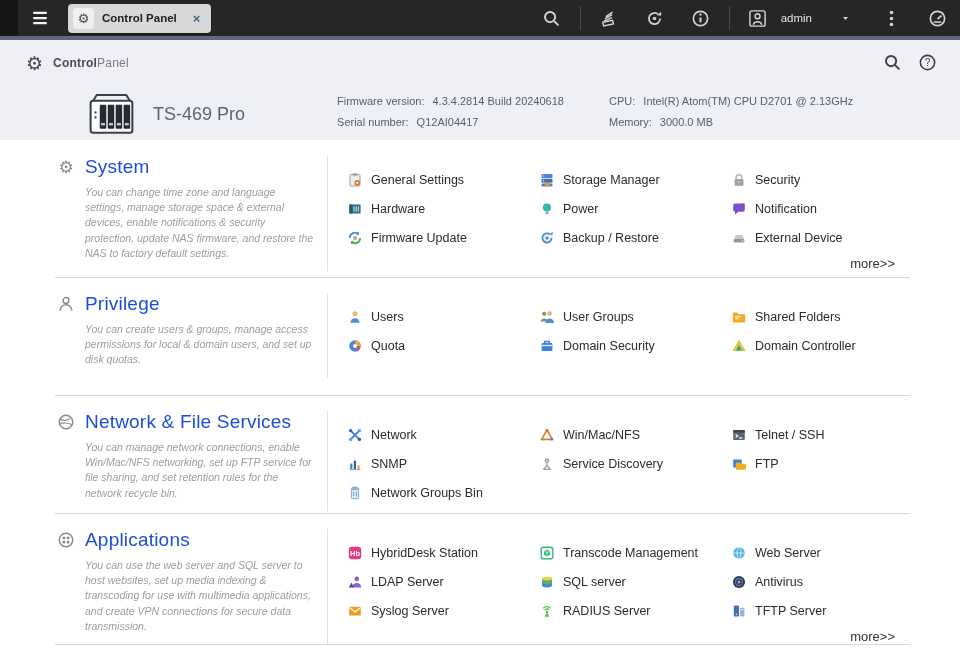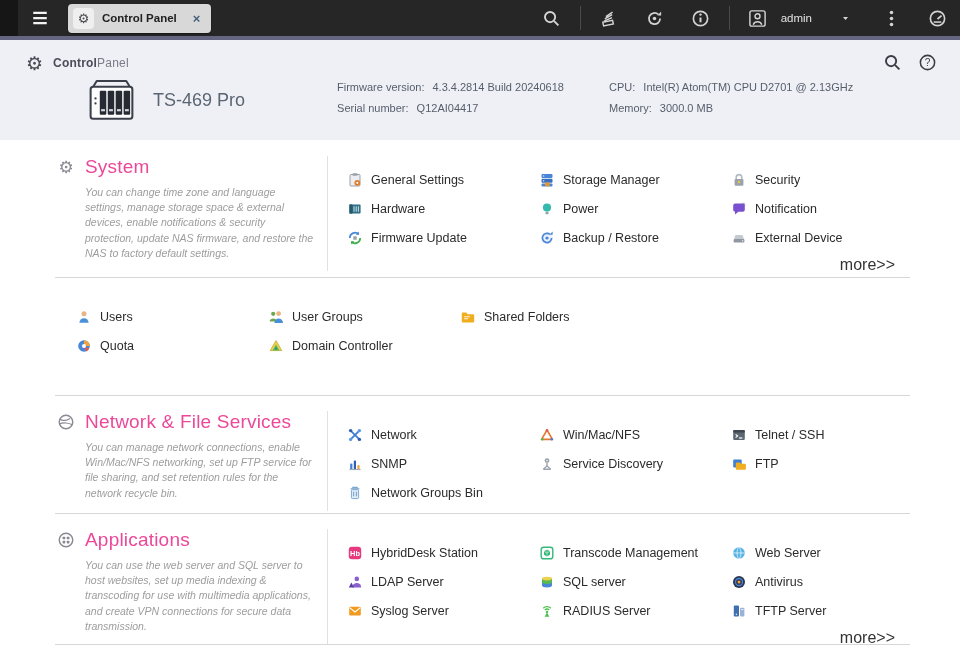--- a/index.html
+++ b/index.html
@@ -34,48 +34,48 @@
   
   .header { height:100px; background:#eef0f6; }
   .header-top { display:flex; align-items:center; padding:13px 22px 0 26px; }
   .app-gear { font-size:19px; color:#4a4a55; margin-right:10px; line-height:1; }
   .app-title { font-size:12px; color:#4c4c58; letter-spacing:.2px; }
   .app-title b { font-weight:bold; }
   .app-title span.light { font-weight:normal; color:#7b7b85; }
   .header-icons { margin-left:auto; display:flex; gap:15px; color:#3c3c46; }
   .hd-icon { width:20px; height:20px; cursor:pointer; }
   .hd-icon svg { width:19px; height:19px; }
-  .device-row { display:flex; align-items:center; padding-left:84px; margin-top:4px;text-align:center; }
+  .device-row { display:flex; align-items:center; padding-left:84px; margin-top:18px;text-align:center; }
   .nas { width:55px; height:46px; flex-shrink:0; }
   .model { font-size:18px; color:#5b6571; margin-left:14px; white-space:nowrap; }
   .info-grid { display:flex; margin-left:92px; margin-top:-6px; }
   .info-col { display:flex; flex-direction:column; gap:9px; font-size:11px; color:#565e6b; }
   .info-col.c1 { width:272px; }
   .info-cell { display:flex; white-space:nowrap; }
   .info-label { margin-right:8px; }
   
   .panel { display:flex; padding:15px 50px 0 57px; }
   .panel.system { height:137px; padding-top:16px; }
   .panel.privilege { height:117px; }
   .panel.network { height:117px; }
   .panel.applications { height:130px; }
   .sec-left { width:271px; flex-shrink:0; border-right:1px solid #e1e1e5; padding-right:14px; align-self:flex-start; padding-bottom:10px; }
   .sec-title-row { display:flex; align-items:center; gap:10px; }
   .sec-icon { width:18px; height:18px; color:#8a8a94; display:flex; align-items:center; justify-content:center; }
   .sec-icon svg { width:18px; height:18px; }
   .sec-icon.glyph { font-size:17px; line-height:1; }
-  h2.sec-title { font-size:19px; font-weight:400; color:#ec4899; margin:0; letter-spacing:.2px; }
+  h2.sec-title { font-size:19px; font-weight:400; color:#1d4ed8; margin:0; letter-spacing:.2px; }
   .sec-desc { margin:7px 0 0 28px; font-size:10.5px; line-height:1.45; color:#9d9d9d; width:232px;font-style:italic; }
   .sec-right { flex:1; padding-left:19px; padding-top:9px; }
   .grid { display:grid; grid-template-columns:192px 192px 1fr; grid-auto-rows:29px; align-items:center; }
   .item { display:flex; align-items:center; gap:8px; cursor:pointer; }
   .ic { width:16px; height:16px; flex-shrink:0; display:inline-flex; }
   .ic svg { width:16px; height:16px; }
   .item-label { font-size:12.5px; color:#2b2b2b; white-space:nowrap; }
-  .more { display:block; text-align:right; font-size:16px; color:#333; margin-top:4px; padding-right:15px; cursor:pointer; text-decoration:none; }
+  .more { display:block; text-align:right; font-size:13px; color:#333; margin-top:4px; padding-right:15px; cursor:pointer; text-decoration:none; }
   hr.sec-div { border:none; border-top:1px solid #d8d8d8; margin:0 50px 0 55px; }
 </style>
 </head>
 <body>
 
 <div class="topbar">
   <div class="tb-strip"></div>
   <button class="hamburger">
       <svg viewBox="0 0 16 16">
         <path d="M2 3.5h12M2 8h12M2 12.5h12" stroke="currentColor" stroke-width="2"></path>
@@ -313,20 +313,32 @@
           </span>
           <span class="item-label">External Device</span>
         </div>
     </div>
     <a class="more">more&gt;&gt;</a>
   </div>
 </section>
 <hr class="sec-div">
 
 <section class="panel privilege">
+  <div class="sec-left">
+    <div class="sec-title-row">
+      <span class="sec-icon">
+          <svg viewBox="0 0 16 16" aria-hidden="true">
+            <circle cx="8" cy="4.9" r="2.6" fill="none" stroke="#8a8a94" stroke-width="1.3"></circle>
+            <path d="M2.8 13.9a5.2 5.2 0 0 1 10.4 0" fill="none" stroke="#8a8a94" stroke-width="1.3"></path>
+          </svg>
+        </span>
+      <h2 class="sec-title">Privilege</h2>
+    </div>
+    <p class="sec-desc">You can create users &amp; groups, manage access permissions for local &amp; domain users, and set up disk quotas.</p>
+  </div>
   <div class="sec-right">
     <div class="grid">
       <div class="item">
           <span class="ic">
             <svg viewBox="0 0 16 16" aria-hidden="true">
               <circle cx="8" cy="4.8" r="2.5" fill="#e9b583"></circle>
               <path d="M3.4 13.8a4.6 4.6 0 0 1 9.2 0z" fill="#4a90d9"></path>
             </svg>
           </span>
           <span class="item-label">Users</span>
@@ -355,20 +367,30 @@
       <div class="item">
           <span class="ic">
             <svg viewBox="0 0 16 16" aria-hidden="true">
               <circle cx="8" cy="8" r="5.8" fill="#4a86d8"></circle>
               <path d="M8 8V2.2a5.8 5.8 0 0 1 5.8 5.8z" fill="#f0a23c"></path>
               <path d="M8 8l5.2 2.6a5.8 5.8 0 0 1-3 2.8z" fill="#e25b4a"></path>
               <circle cx="8" cy="8" r="2" fill="#fff"></circle>
             </svg>
           </span>
           <span class="item-label">Quota</span>
+        </div>
+      <div class="item">
+          <span class="ic">
+            <svg viewBox="0 0 16 16" aria-hidden="true">
+              <path d="M5.8 5V3.6h4.4V5" fill="none" stroke="#3f7fd6" stroke-width="1.5"></path>
+              <rect x="2.6" y="5" width="10.8" height="8" rx="1" fill="#3f7fd6"></rect>
+              <rect x="2.6" y="6.8" width="10.8" height="1.4" fill="#d8e6fa"></rect>
+            </svg>
+          </span>
+          <span class="item-label">Domain Security</span>
         </div>
       <div class="item">
           <span class="ic">
             <svg viewBox="0 0 16 16" aria-hidden="true">
               <path d="M8 2.6l5.8 10H2.2z" fill="#ecd04e" stroke="#c9ab35" stroke-width="0.8"></path>
               <path d="M8 6.4l3.4 6.2H4.6z" fill="#57b94e"></path>
               <circle cx="8" cy="10.4" r="1" fill="#2e7fd0"></circle>
             </svg>
           </span>
           <span class="item-label">Domain Controller</span>

